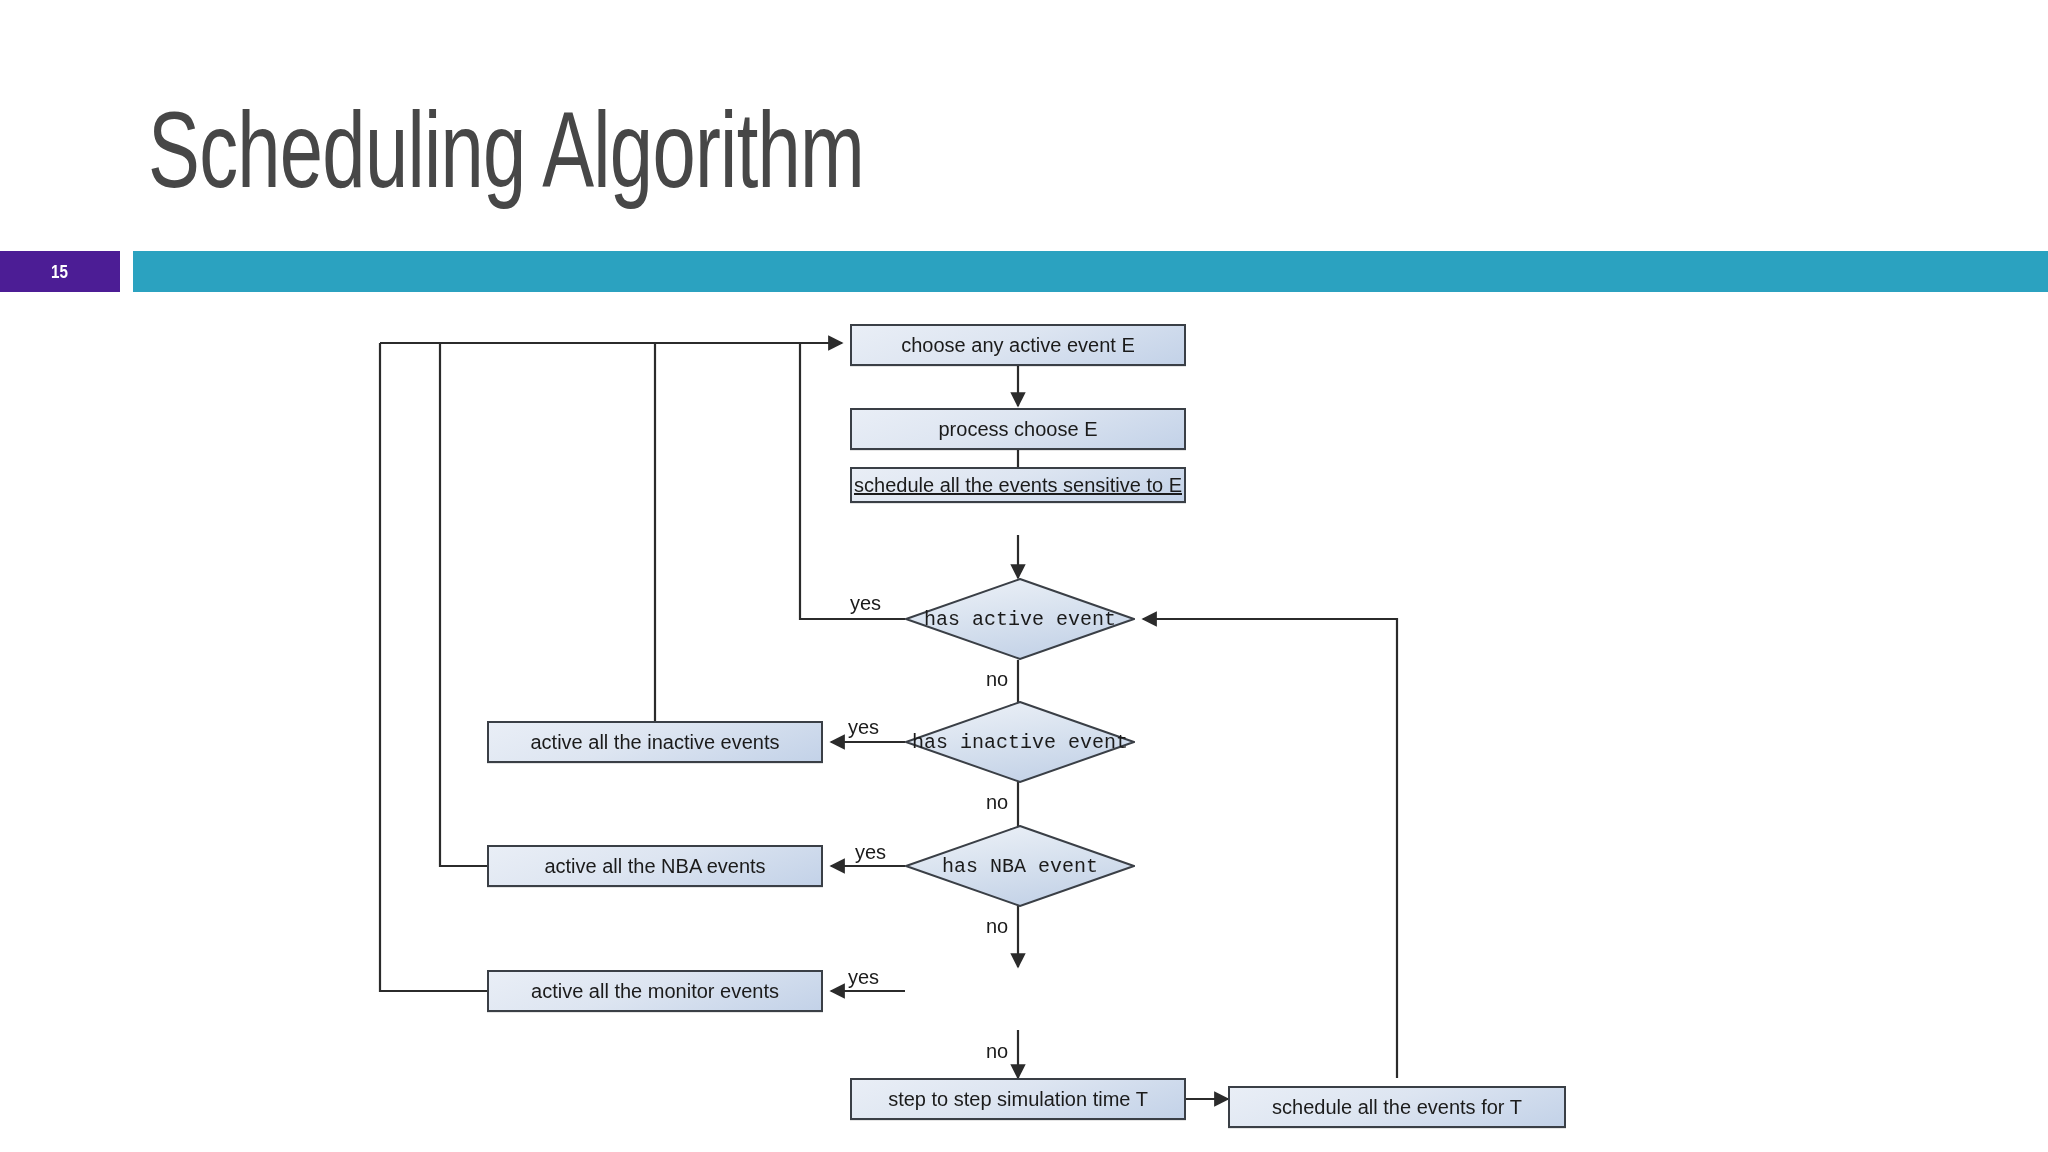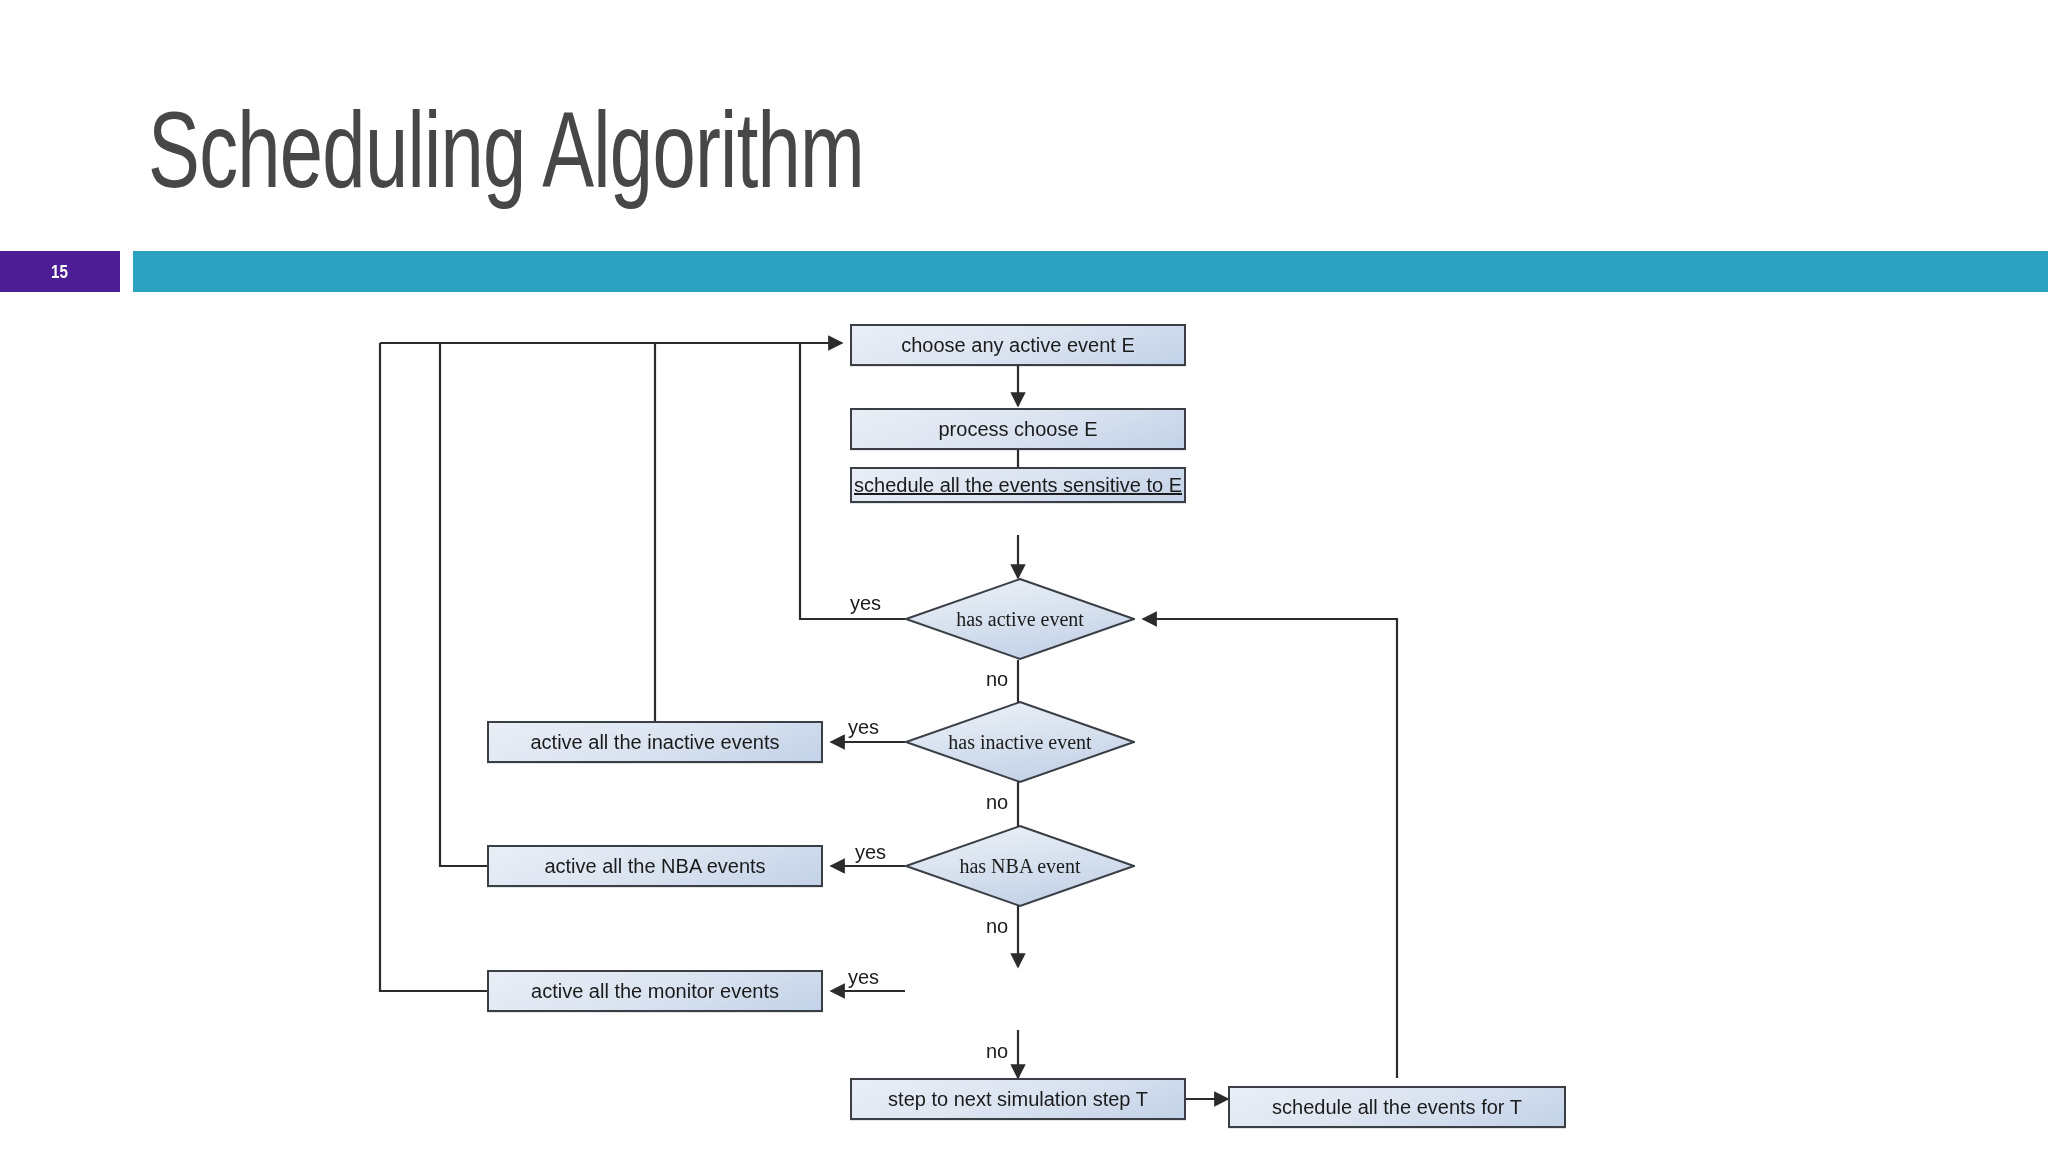--- a/index.html
+++ b/index.html
@@ -101,21 +101,21 @@
     position: absolute;
     left: 0; top: 0;
     width: 100%;
     height: 100%;
   }
   .diamond-wrap .dlabel {
     position: relative;
     z-index: 2;
     font-size: 20px;
     color: #1b1b1b;
-    font-family: Liberation Serif, serif;
+    font-family: Liberation Mono, monospace;
     white-space: nowrap;
   }
 
   .edge-label {
     position: absolute;
     font-size: 20px;
     color: #1b1b1b;
     font-family: "Liberation Sans", sans-serif;
     white-space: nowrap;
   }
@@ -206,21 +206,21 @@
 
   <div class="node proc" style="left:487px; top:845px; width:336px; height:42px;">
     <span>active all the NBA events</span>
   </div>
 
   <div class="node proc" style="left:487px; top:970px; width:336px; height:42px;">
     <span>active all the monitor events</span>
   </div>
 
   <div class="node proc" style="left:850px; top:1078px; width:336px; height:42px;">
-    <span>step to next simulation step T</span>
+    <span>step to step simulation time T</span>
   </div>
 
   <div class="node proc" style="left:1228px; top:1078px; width:338px; height:42px;margin-top:8px;">
     <span>schedule all the events for T</span>
   </div>
 
   <div class="diamond-wrap" style="left:905px; top:578px; width:230px; height:82px;">
     <svg class="dshape" viewBox="0 0 230 82" preserveAspectRatio="none">
       <polygon points="115,1 229,41 115,81 1,41" fill="url(#diaGrad)" stroke="#3a3f46" stroke-width="2"></polygon>
     </svg>

